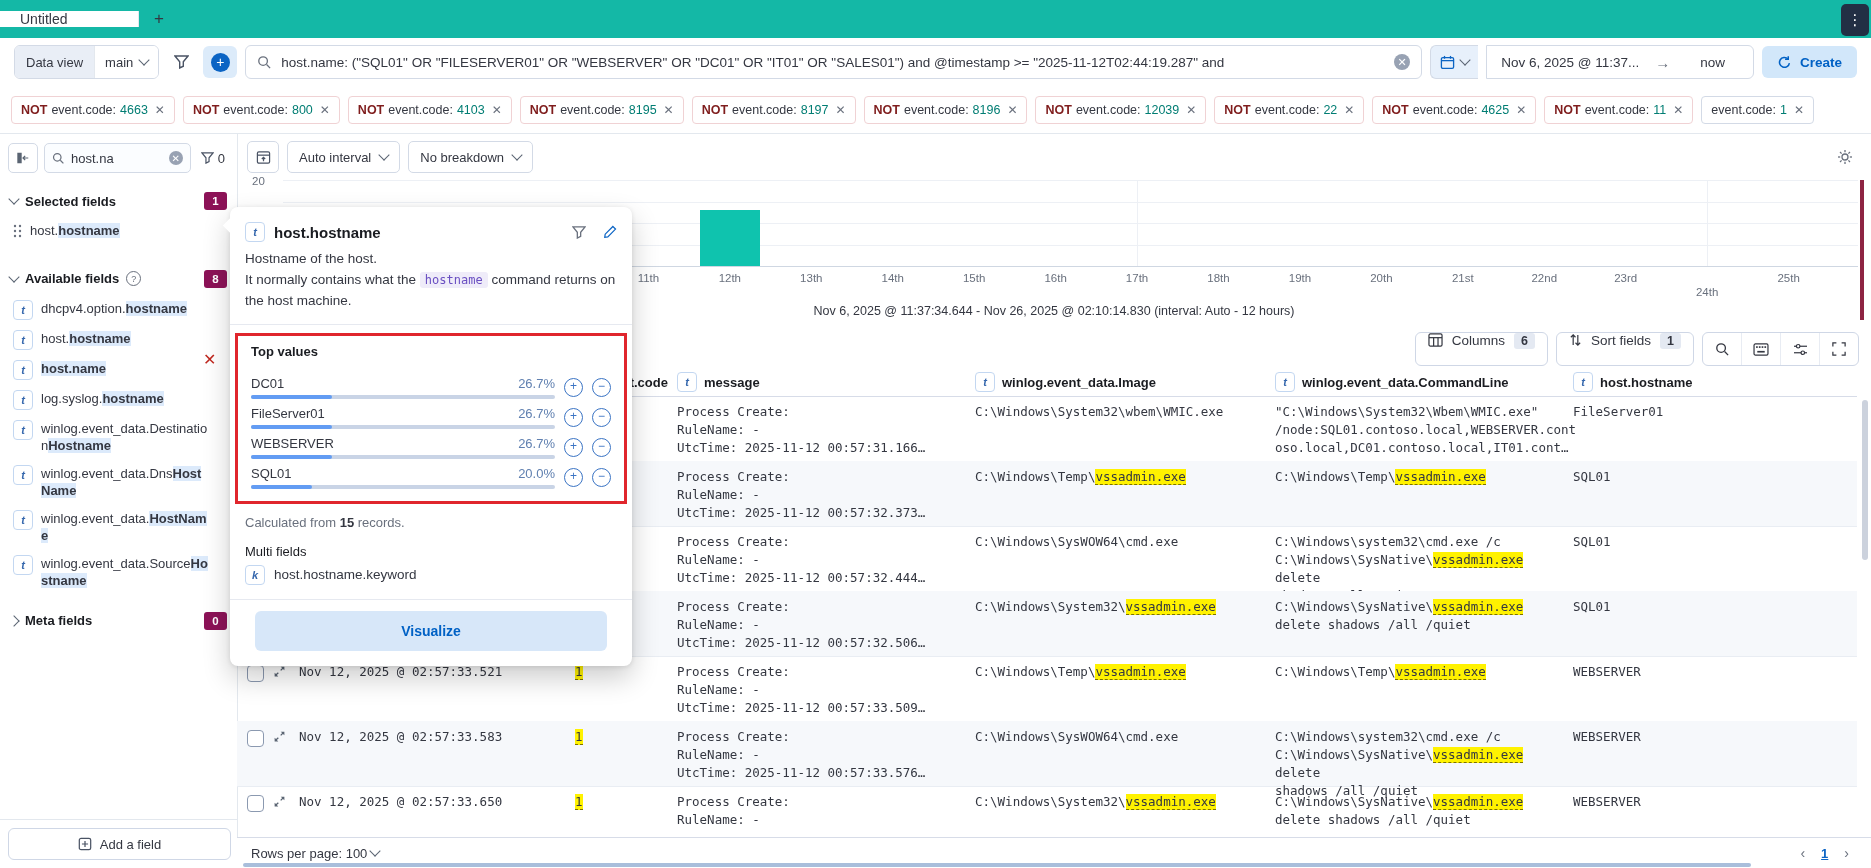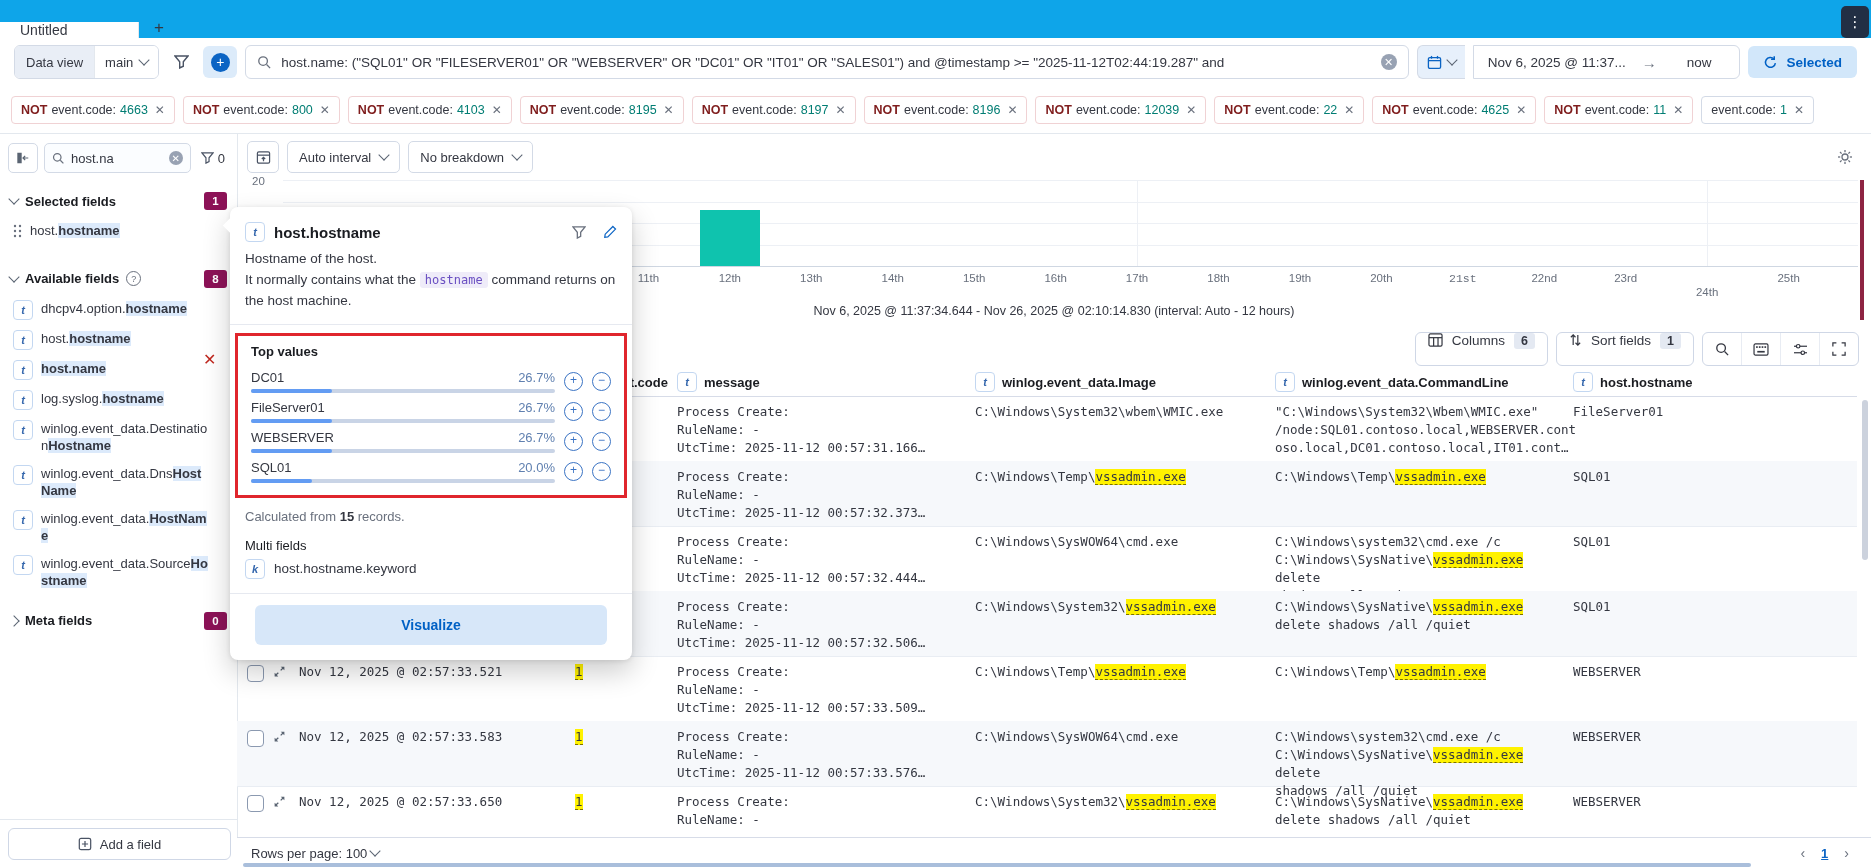--- a/index.html
+++ b/index.html
@@ -1,21 +1,21 @@
 <!DOCTYPE html>
 <html><head>
 <meta charset="utf-8">
 <style>
   html,body{margin:0;padding:0;background:#e8eaee;}
   .app{position:relative;width:1871px;height:868px;background:#fff;overflow:hidden;
        font-family:"Liberation Sans","DejaVu Sans",sans-serif;color:#343741;font-size:13px;}
   .mono{font-family:"DejaVu Sans Mono","Liberation Mono",monospace;}
 
   
-  .tabbar{position:absolute;top:0;left:0;right:0;height:38px;background:#0ea5e9;border-bottom:1px solid #e3e8ee;display:flex;align-items:flex-end;}
+  .tabbar{position:absolute;top:0;left:0;right:0;height:38px;background:#14b8a6;border-bottom:1px solid #e3e8ee;display:flex;align-items:center;}
   .tab{width:118px;background:#fff;border-right:1px solid #e3e8ee;display:flex;align-items:center;padding-left:20px;font-size:14px;color:#343741;}
   .newtab{width:40px;display:flex;align-items:center;justify-content:center;font-size:17px;color:#343741;}
   .kebab{margin-left:auto;width:28px;margin-top:2px;margin-right:2px;height:32px;border-radius:5px;background:#222f44;color:#fff;display:flex;align-items:center;justify-content:center;font-size:15px;letter-spacing:0;}
 
   
   .querybar{position:absolute;top:38px;left:0;right:0;height:48px;display:flex;align-items:center;gap:8px;padding:0 14px;background:#fff;}
   .dv-group{display:flex;height:32px;border:1px solid #d3dae6;border-radius:6px;overflow:hidden;flex:none;}
   .dv-label{background:#e9eef6;padding:0 11px;display:flex;align-items:center;}
   .dv-value{background:#fff;padding:0 10px;display:flex;align-items:center;gap:7px;border-left:1px solid #e3e8ee;}
   .chev{width:7px;height:7px;border-right:1.6px solid #5a6472;border-bottom:1.6px solid #5a6472;transform:rotate(45deg);margin-top:-4px;flex:none;}
@@ -103,21 +103,21 @@
   
   .popover{position:absolute;left:230px;top:207px;width:402px;background:#fff;border-radius:8px;z-index:10;
            box-shadow:0 1px 5px rgba(0,0,0,.1),0 12px 28px rgba(0,0,0,.2);}
   .pop-arrow{position:absolute;left:-5px;top:13px;width:11px;height:11px;background:#fff;transform:rotate(45deg);}
   .pop-head{display:flex;align-items:center;gap:9px;padding:15px 15px 7px;}
   .pop-title{font-weight:700;font-size:15px;color:#1a1c21;flex:1;}
   .pop-desc{padding:0 15px 11px;font-size:13.5px;line-height:1.55;color:#343741;}
   .codechip{font-family:"DejaVu Sans Mono","Liberation Mono",monospace;font-size:12px;background:#efecf9;color:#6a4fc2;border-radius:3px;padding:1px 5px;}
   .pop-div{height:1px;background:#e6e9f0;margin:1px 0 8px;}
   .redbox{margin:0 5px;border:3px solid #e0262d;padding:8px 13px 5px;}
-  .tv-title{font-weight:700;font-size:13px;color:#1a1c21;margin-bottom:11px;}
+  .tv-title{font-weight:700;font-size:13px;color:#1a1c21;margin-bottom:17px;}
   .tv-item{display:flex;align-items:center;gap:9px;margin-bottom:7px;}
   .tv-main{flex:1;}
   .tv-line{display:flex;justify-content:space-between;font-size:13px;margin-bottom:4px;}
   .tv-pct{color:#6080b0;}
   .tv-track{height:4px;border-radius:2px;background:#c9d4e6;}
   .tv-fill{height:4px;border-radius:2px;background:#639cf3;}
   .tv-btn{width:17px;height:17px;border-radius:50%;border:1px solid #3b74c4;color:#3b74c4;font-size:12px;line-height:15px;text-align:center;flex:none;}
   .pop-calc{padding:11px 15px 0;color:#69707d;font-size:13px;}
   .pop-calc b{color:#343741;}
   .pop-mft{padding:14px 15px 3px;font-weight:400;font-size:13px;color:#1a1c21;}
@@ -174,21 +174,21 @@
     <div class="datebox">
       <span>Nov 6, 2025 @ 11:37...</span>
       <span class="arrow">→</span>
       <span class="now">now</span>
     </div>
     <div class="refresh-btn">
       <svg width="15" height="15" viewBox="0 0 16 16">
           <path d="M13.2 8.6A5.3 5.3 0 1 1 11.6 4" fill="none" stroke="#0061c5" stroke-width="1.6"></path>
           <path d="M12 1.2v3.4H8.6" fill="none" stroke="#0061c5" stroke-width="1.6"></path>
         </svg>
-      <span>Selected</span>
+      <span>Create</span>
     </div>
   </div>
 
   <div class="filterbar">
       <div class="pill neg">
         <span class="pill-not">NOT</span>
         <span class="pill-field">event.code: </span>
         <span class="pill-val">4663</span>
         <span class="pill-x">✕</span>
       </div>
@@ -411,21 +411,21 @@
           <span class="xtick" style="left: 23.2%;">11th</span>
           <span class="xtick" style="left: 28.371%;">12th</span>
           <span class="xtick" style="left: 33.542%;">13th</span>
           <span class="xtick" style="left: 38.713%;">14th</span>
           <span class="xtick" style="left: 43.884%;">15th</span>
           <span class="xtick" style="left: 49.055%;">16th</span>
           <span class="xtick" style="left: 54.226%;">17th</span>
           <span class="xtick" style="left: 59.397%;">18th</span>
           <span class="xtick" style="left: 64.568%;">19th</span>
           <span class="xtick" style="left: 69.739%;">20th</span>
-          <span class="xtick" style="left: 74.91%; font-family: Liberation Mono, monospace;">21st</span>
+          <span class="xtick" style="left: 74.91%;">21st</span>
           <span class="xtick" style="left: 80.081%;">22nd</span>
           <span class="xtick" style="left: 85.252%;">23rd</span>
           <span class="xtick" style="left: 90.423%; margin-top: 14px;">24th</span>
           <span class="xtick" style="left: 95.594%;">25th</span>
         </div>
       <div class="caption">Nov 6, 2025 @ 11:37:34.644 - Nov 26, 2025 @ 02:10:14.830 (interval: Auto - 12 hours)</div>
 
       <div class="toolbar">
         <span class="tb-btn">
           <svg width="15" height="14" viewBox="0 0 16 15">

